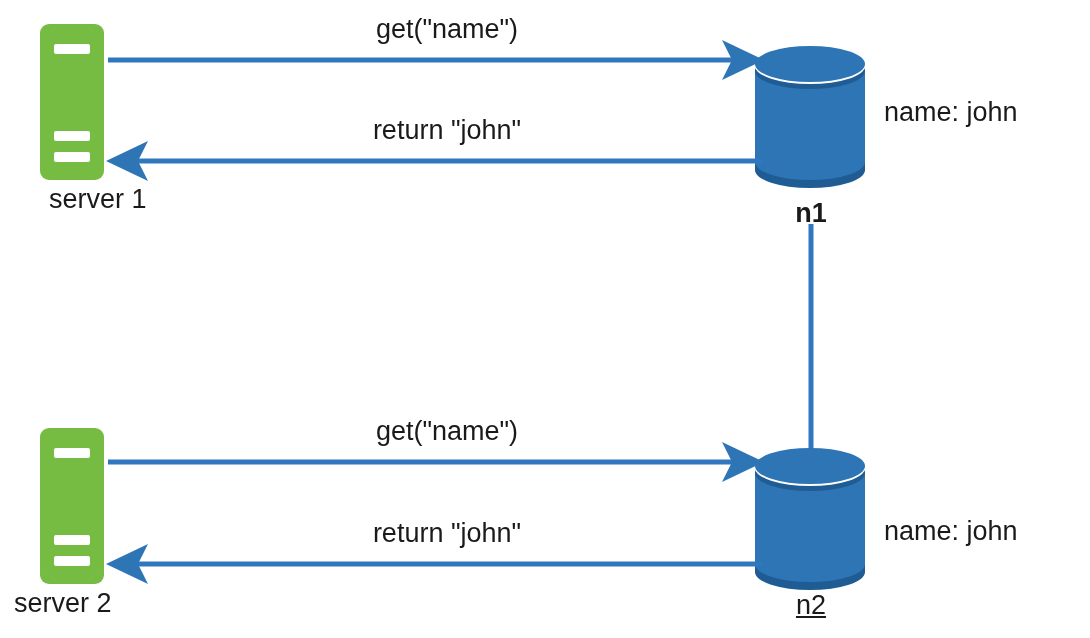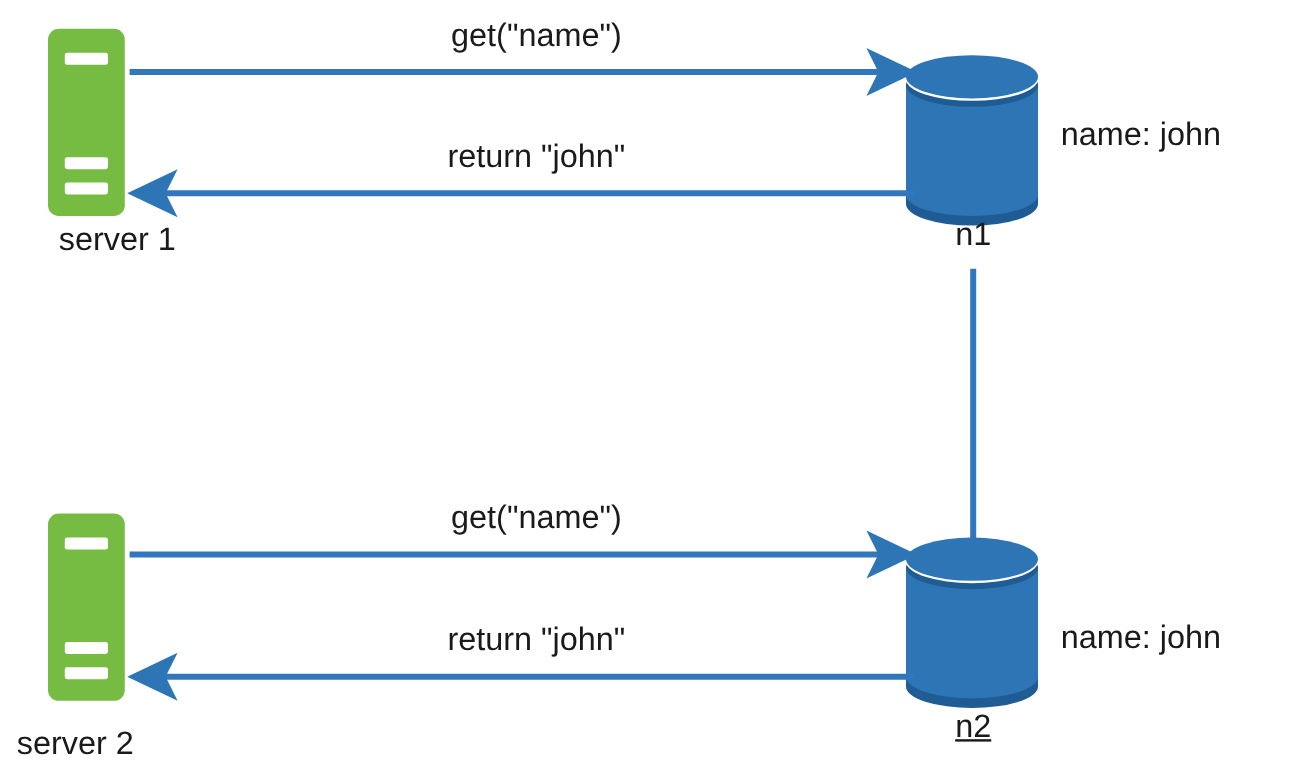--- a/index.html
+++ b/index.html
@@ -112,23 +112,23 @@
   <div class="diagram-label label-center" style="left:447px; top:16px;">get("name")</div>
 
   <div class="diagram-label label-center" style="left:447px; top:117px;">return "john"</div>
 
   <div class="diagram-label label-center" style="left:447px; top:418px;">get("name")</div>
 
   <div class="diagram-label label-center" style="left:447px; top:520px;">return "john"</div>
 
   <div class="diagram-label label-left" style="left:14px; top:186px;margin-left:35px;">server 1</div>
 
-  <div class="diagram-label label-left" style="left:14px; top:590px;margin-top:16px;">server 2</div>
+  <div class="diagram-label label-left" style="left:14px; top:590px;">server 2</div>
 
-  <div class="diagram-label label-center" style="left:811px; top:182px;">n1</div>
+  <div class="diagram-label label-center" style="left:811px; top:200px;font-weight:bold;">n1</div>
 
   <div class="diagram-label label-center" style="left:811px; top:592px;text-decoration:underline;">n2</div>
 
   <div class="diagram-label label-left" style="left:884px; top:99px;">name: john</div>
 
   <div class="diagram-label label-left" style="left:884px; top:518px;">name: john</div>
 
 </div>
 
 </body></html>

